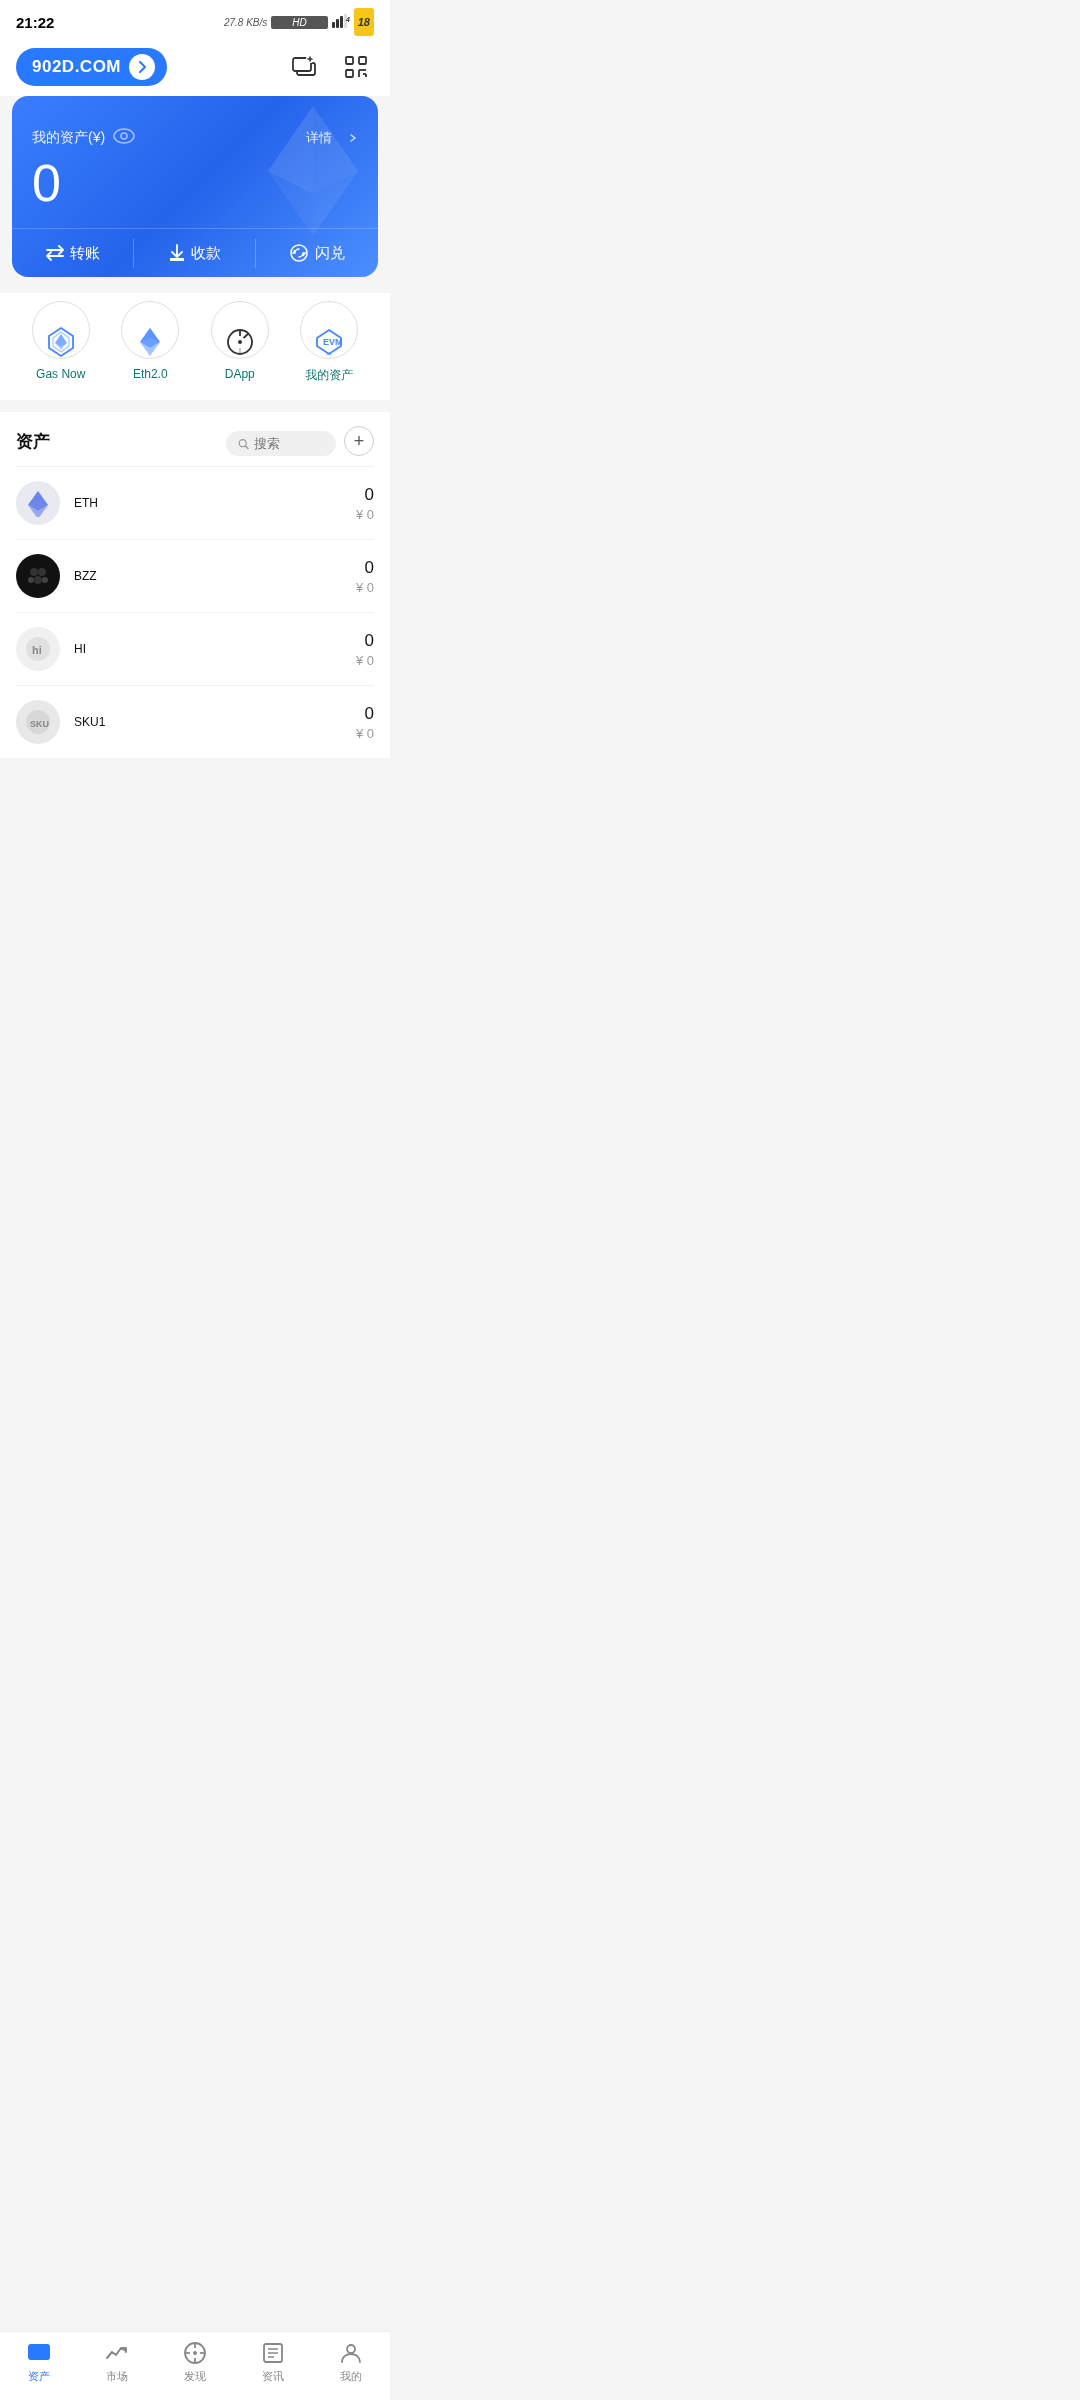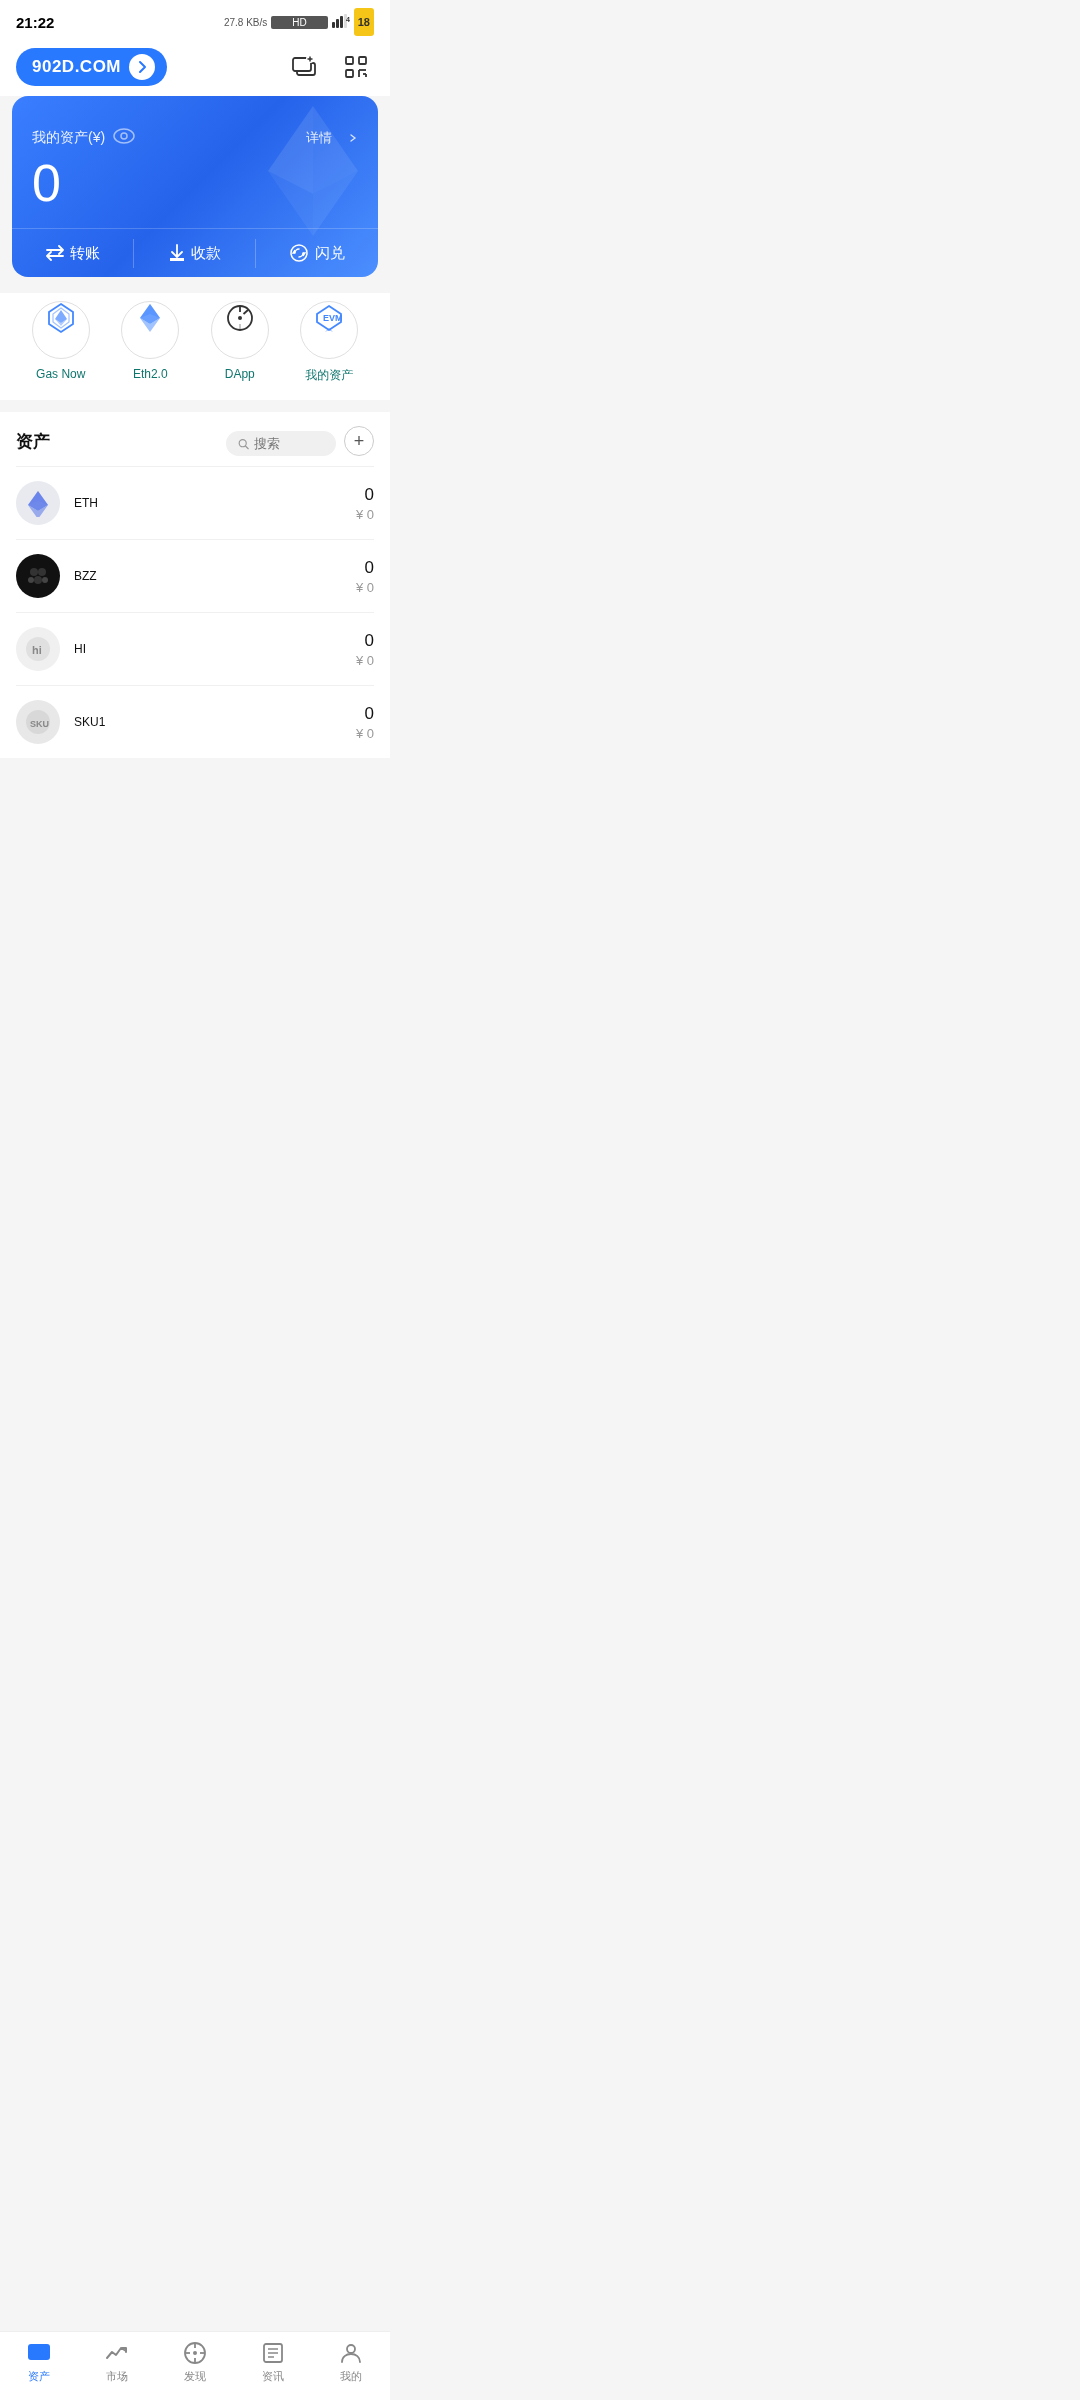--- a/index.html
+++ b/index.html
@@ -25,20 +25,21 @@
       font-size: 15px;
       font-weight: 600;
       color: #000;
     }
     .status-icons {
       display: flex;
       align-items: center;
       gap: 4px;
       font-size: 11px;
       color: #333;
+      font-style: italic;
     }
     .battery-icon {
       display: inline-flex;
       align-items: center;
       background: #f5c518;
       border-radius: 3px;
       padding: 8px 4px;
       font-size: 11px;
       font-weight: bold;
       color: #333;
@@ -173,21 +174,21 @@
       flex-direction: column;
       align-items: center;
       gap: 8px;
     }
     .quick-icon {
       width: 58px;
       height: 58px;
       border-radius: 50%;
       border: 1.5px solid #e0e0e0;
       display: flex;
-      align-items: flex-start;
+      align-items: flex-end;
       justify-content: center;
       background: white;
     }
     .quick-label {
       font-size: 12px;
       color: #0f766e;
     }
 
     
     .assets-section {

